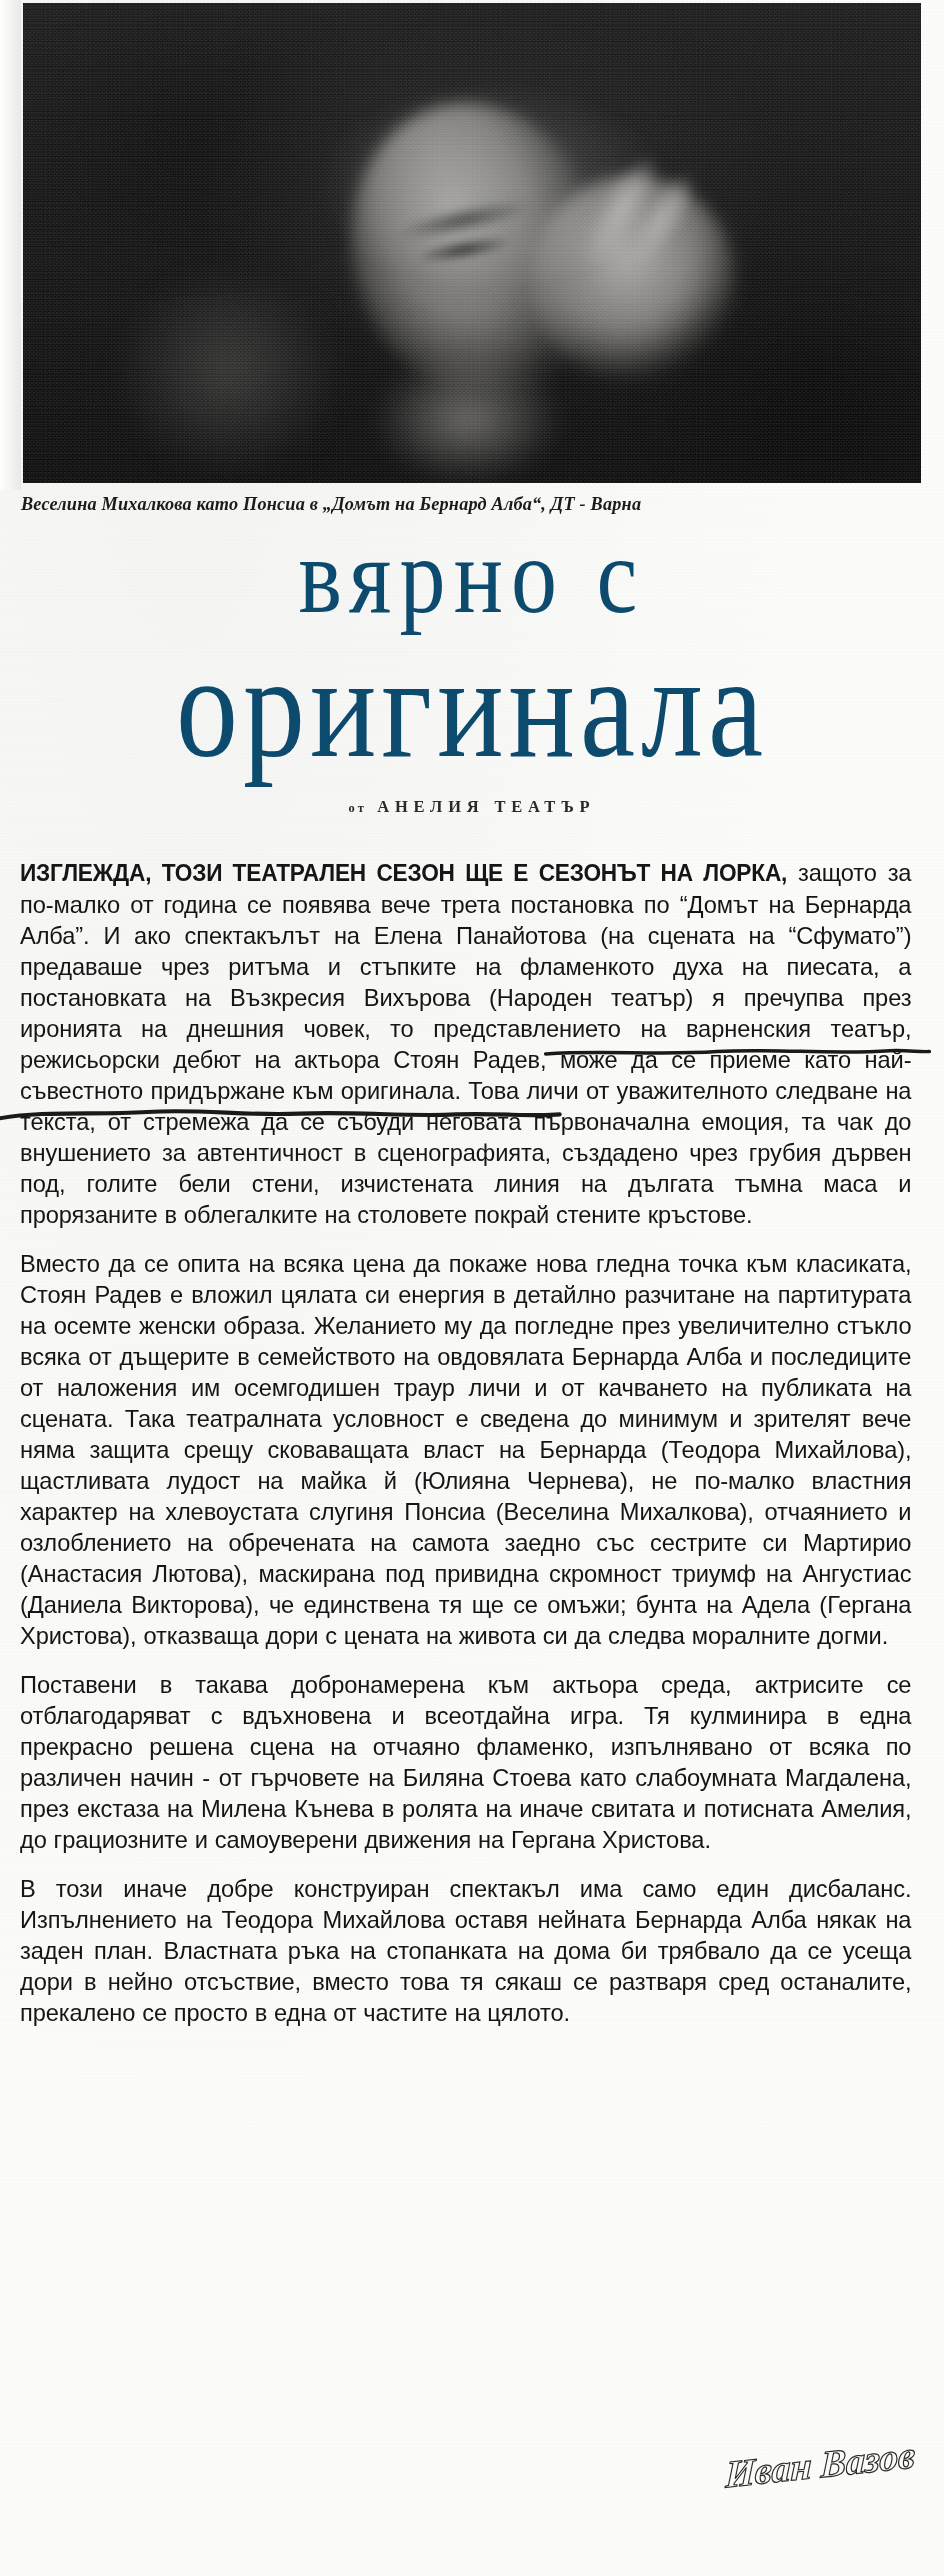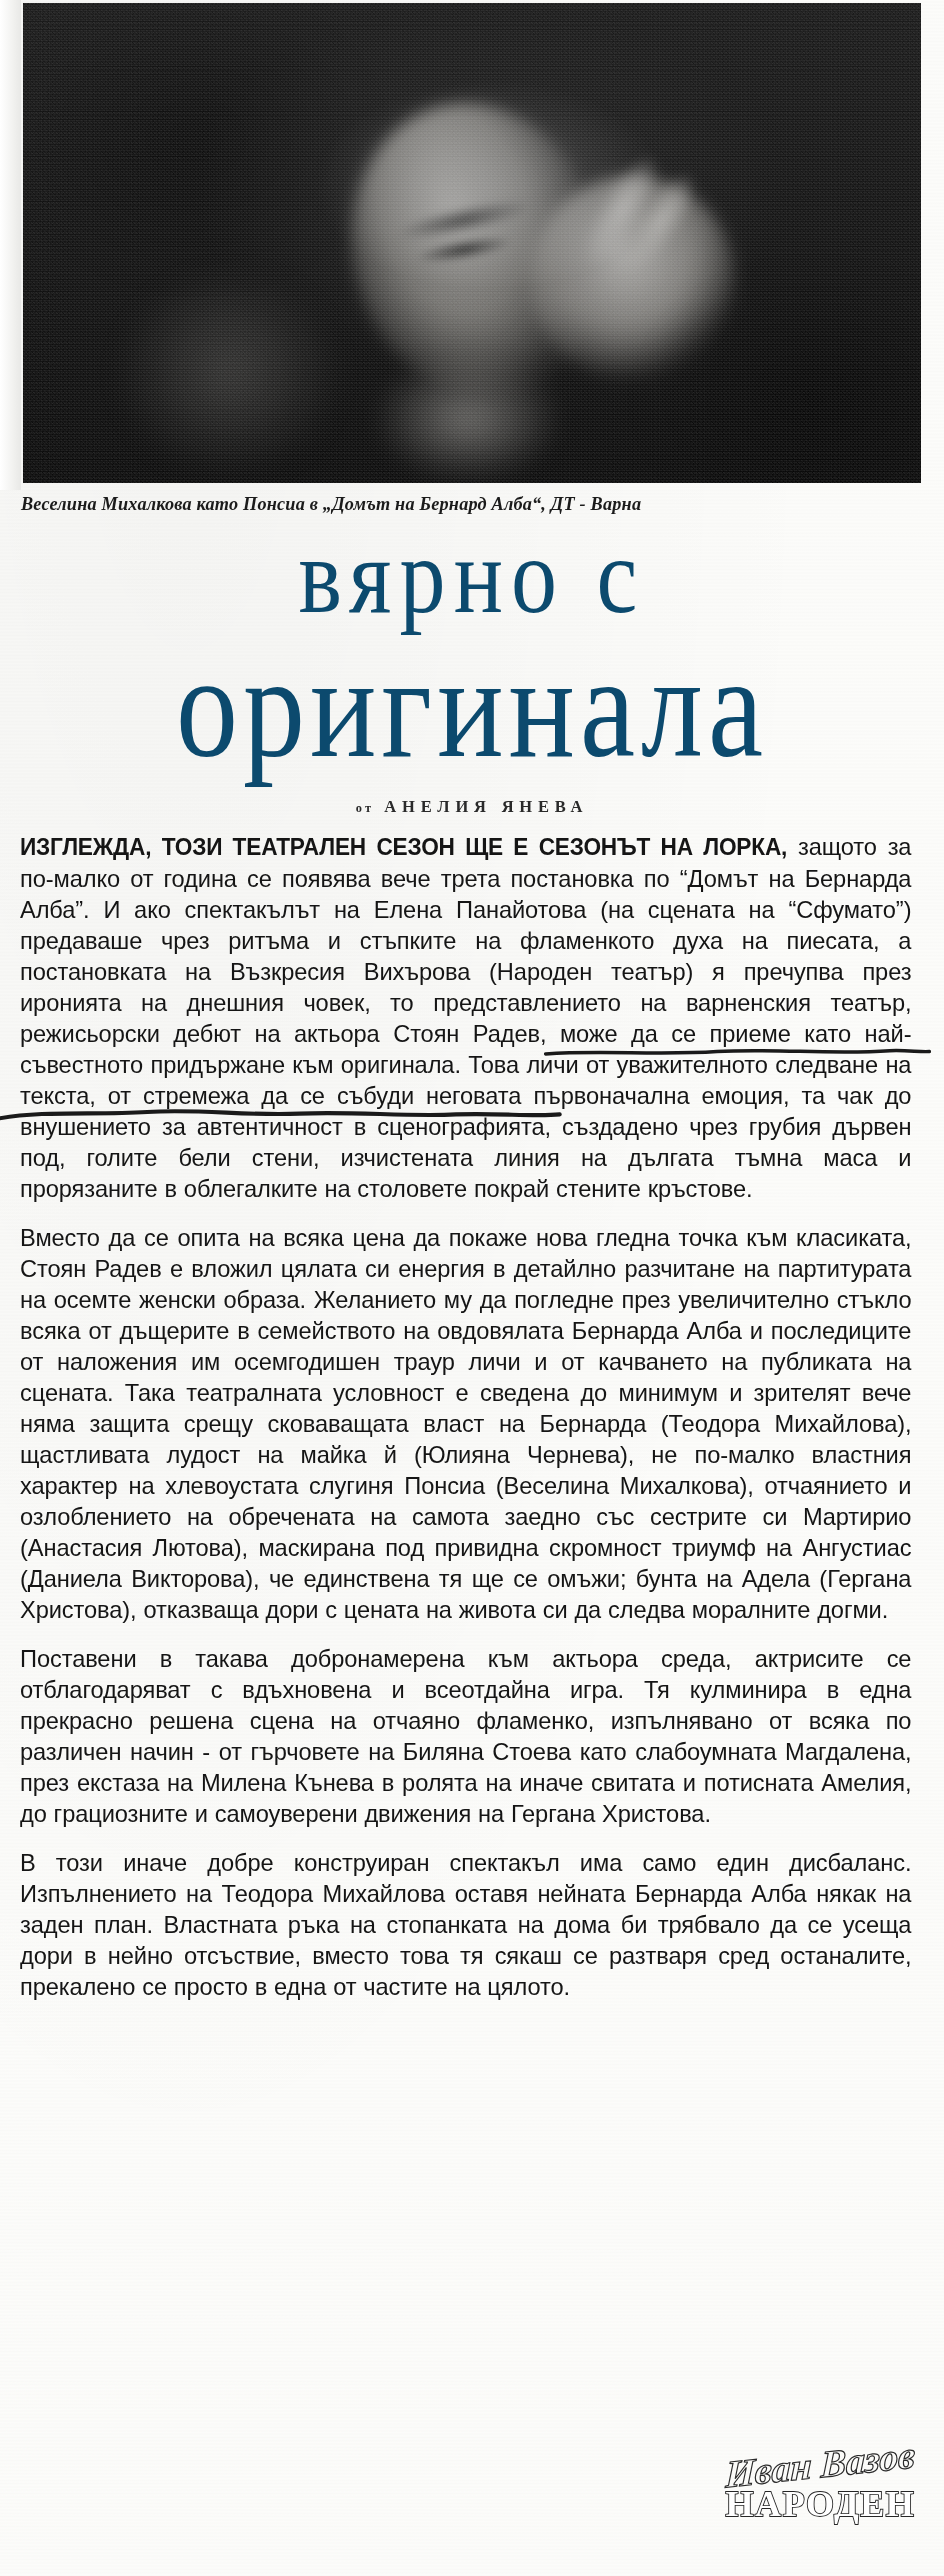--- a/index.html
+++ b/index.html
@@ -95,21 +95,21 @@
   
   .byline{
     position:absolute; left:0; top:797px; width:944px; text-align:center;
     font-family:"Liberation Serif", serif;
     font-size:16.5px; font-weight:700; letter-spacing:5.8px; color:#2a2a2a;
   }
   .byline .lead{ font-size:12.4px; letter-spacing:3.3px;text-align:center; }
 
   
   .body-col{
-    position:absolute; left:20px; top:831px; width:905px;
+    position:absolute; left:20px; top:857px; width:905px;
   }
   .para{
     font-family:"Liberation Sans Narrow","Liberation Sans", sans-serif;
     font-size:24px;
     line-height:31px;
     text-align:justify;
     color:#151515;
     margin:0 0 18px 0;
     letter-spacing:-0.1px;
     word-spacing:0.4px;
@@ -185,21 +185,21 @@
 
 <div class="caption">Веселина Михалкова като Понсиа в „Домът на Бернард Алба“, ДТ - Варна</div>
 
 <div class="headline">
   <span class="hl1">вярно с</span>
   <span class="hl2">оригинала</span>
 </div>
 
 <div class="byline">
   <span class="lead">от</span>
-  <span>АНЕЛИЯ ЯНЕВА</span>
+  <span>АНЕЛИЯ ТЕАТЪР</span>
 </div>
 
 <div class="body-col">
   <p class="para p1">
     <span class="opener">ИЗГЛЕЖДА, ТОЗИ ТЕАТРАЛЕН СЕЗОН ЩЕ Е СЕЗОНЪТ НА ЛОРКА,</span><span> защото за по-малко от година се появява вече трета постановка по “Домът на Бернарда Алба”. И ако спектакълът на Елена Панайотова (на сцената на “Сфумато”) предаваше чрез ритъма и стъпките на фламенкото духа на пиесата, а постановката на Възкресия Вихърова (Народен театър) я пречупва през иронията на днешния човек, то представлението на варненския театър, режисьорски дебют на актьора Стоян Радев, може да се приеме като най-съвестното придържане към оригинала. Това личи от уважителното следване на текста, от стремежа да се събуди неговата първоначална емоция, та чак до внушението за автентичност в сценографията, създадено чрез грубия дървен под, голите бели стени, изчистената линия на дългата тъмна маса и прорязаните в облегалките на столовете покрай стените кръстове.</span>
   </p>
   <p class="para">
     <span>Вместо да се опита на всяка цена да покаже нова гледна точка към класиката, Стоян Радев е вложил цялата си енергия в детайлно разчитане на партитурата на осемте женски образа. Желанието му да погледне през увеличително стъкло всяка от дъщерите в семейството на овдовялата Бернарда Алба и последиците от наложения им осемгодишен траур личи и от качването на публиката на сцената. Така театралната условност е сведена до минимум и зрителят вече няма защита срещу сковаващата власт на Бернарда (Теодора Михайлова), щастливата лудост на майка й (Юлияна Чернева), не по-малко властния характер на хлевоустата слугиня Понсиа (Веселина Михалкова), отчаянието и озлоблението на обречената на самота заедно със сестрите си Мартирио (Анастасия Лютова), маскирана под привидна скромност триумф на Ангустиас (Даниела Викторова), че единствена тя ще се омъжи; бунта на Адела (Гергана Христова), отказваща дори с цената на живота си да следва моралните догми.</span>
   </p>
   <p class="para">
@@ -212,15 +212,14 @@
 
 <svg class="pen-underline pen1" viewBox="0 0 470 16" preserveAspectRatio="none">
   <path d="M2,11 C70,6 140,13 210,8 C280,4 350,12 420,7 C440,6 458,9 468,8" fill="none" stroke="#1a1a1a" stroke-width="4.2" stroke-linecap="round"></path>
 </svg>
 <svg class="pen-underline pen2" viewBox="0 0 690 20" preserveAspectRatio="none">
   <path d="M4,14 C60,4 120,10 185,6 C250,2 305,11 370,8 C435,5 500,12 560,9 C610,7 655,12 686,9" fill="none" stroke="#1a1a1a" stroke-width="5" stroke-linecap="round"></path>
 </svg>
 
 <div class="stamp">
   <div class="sig">Иван Вазов</div>
-  <div class="ln1">НАРОДЕН</div>
 </div>
 
 
 </body></html>

